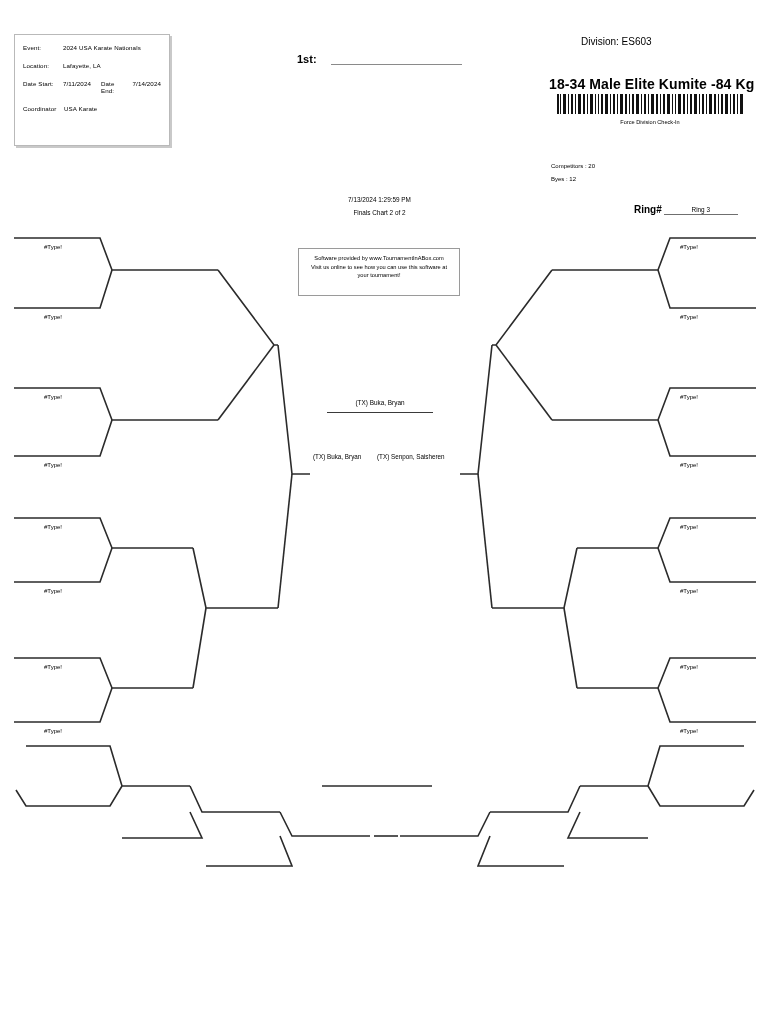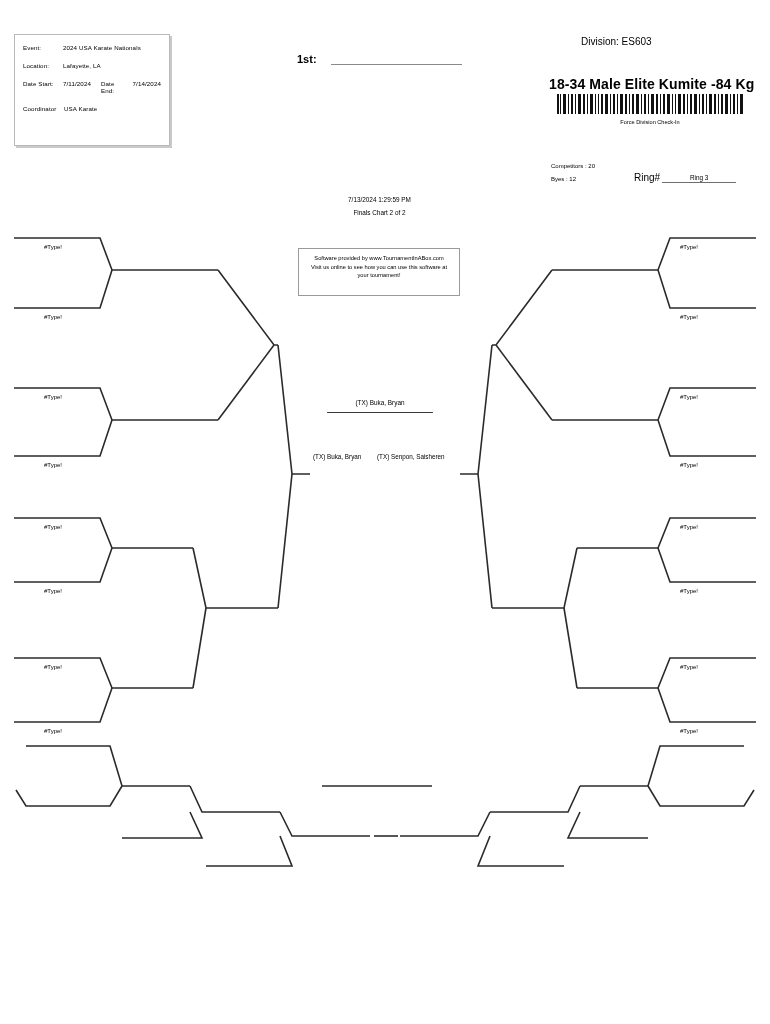--- a/index.html
+++ b/index.html
@@ -47,21 +47,21 @@
   
   .division{position:absolute;left:581px;top:36px;font-size:10px;font-weight:normal;}
   .div-title{position:absolute;left:549px;top:76px;font-size:14px;font-weight:bold;letter-spacing:.1px;}
 
   .barcode-wrap{position:absolute;left:557px;top:94px;width:186px;}
   .barcode{height:20px;width:100%;}
   .barcode-cap{text-align:center;font-size:5.6px;margin-top:1px;}
 
   .counts{position:absolute;left:551px;top:160px;font-size:6px;line-height:12.5px;}
   .ring{position:absolute;left:634px;top:172px;display:flex;align-items:flex-end;}
-  .ring-lbl{font-size:10px;font-weight:normal;line-height:11px;}
+  .ring-lbl{font-size:10px;font-weight:bold;line-height:11px;margin-top:32px;}
   .ring-line{width:74px;margin-left:2px;border-bottom:1px solid #6f6f6f;text-align:center;font-size:6.4px;padding-bottom:1px;}
 
   
   .bracket{position:absolute;left:0;top:0;width:770px;height:1024px;}
   .bracket text{font-family:"Liberation Sans","DejaVu Sans",sans-serif;font-size:6px;fill:#000;}
   .slot-label{font-size:6px;}
 
   
   .champ{
     position:absolute;left:327px;top:399px;width:106px;text-align:center;

